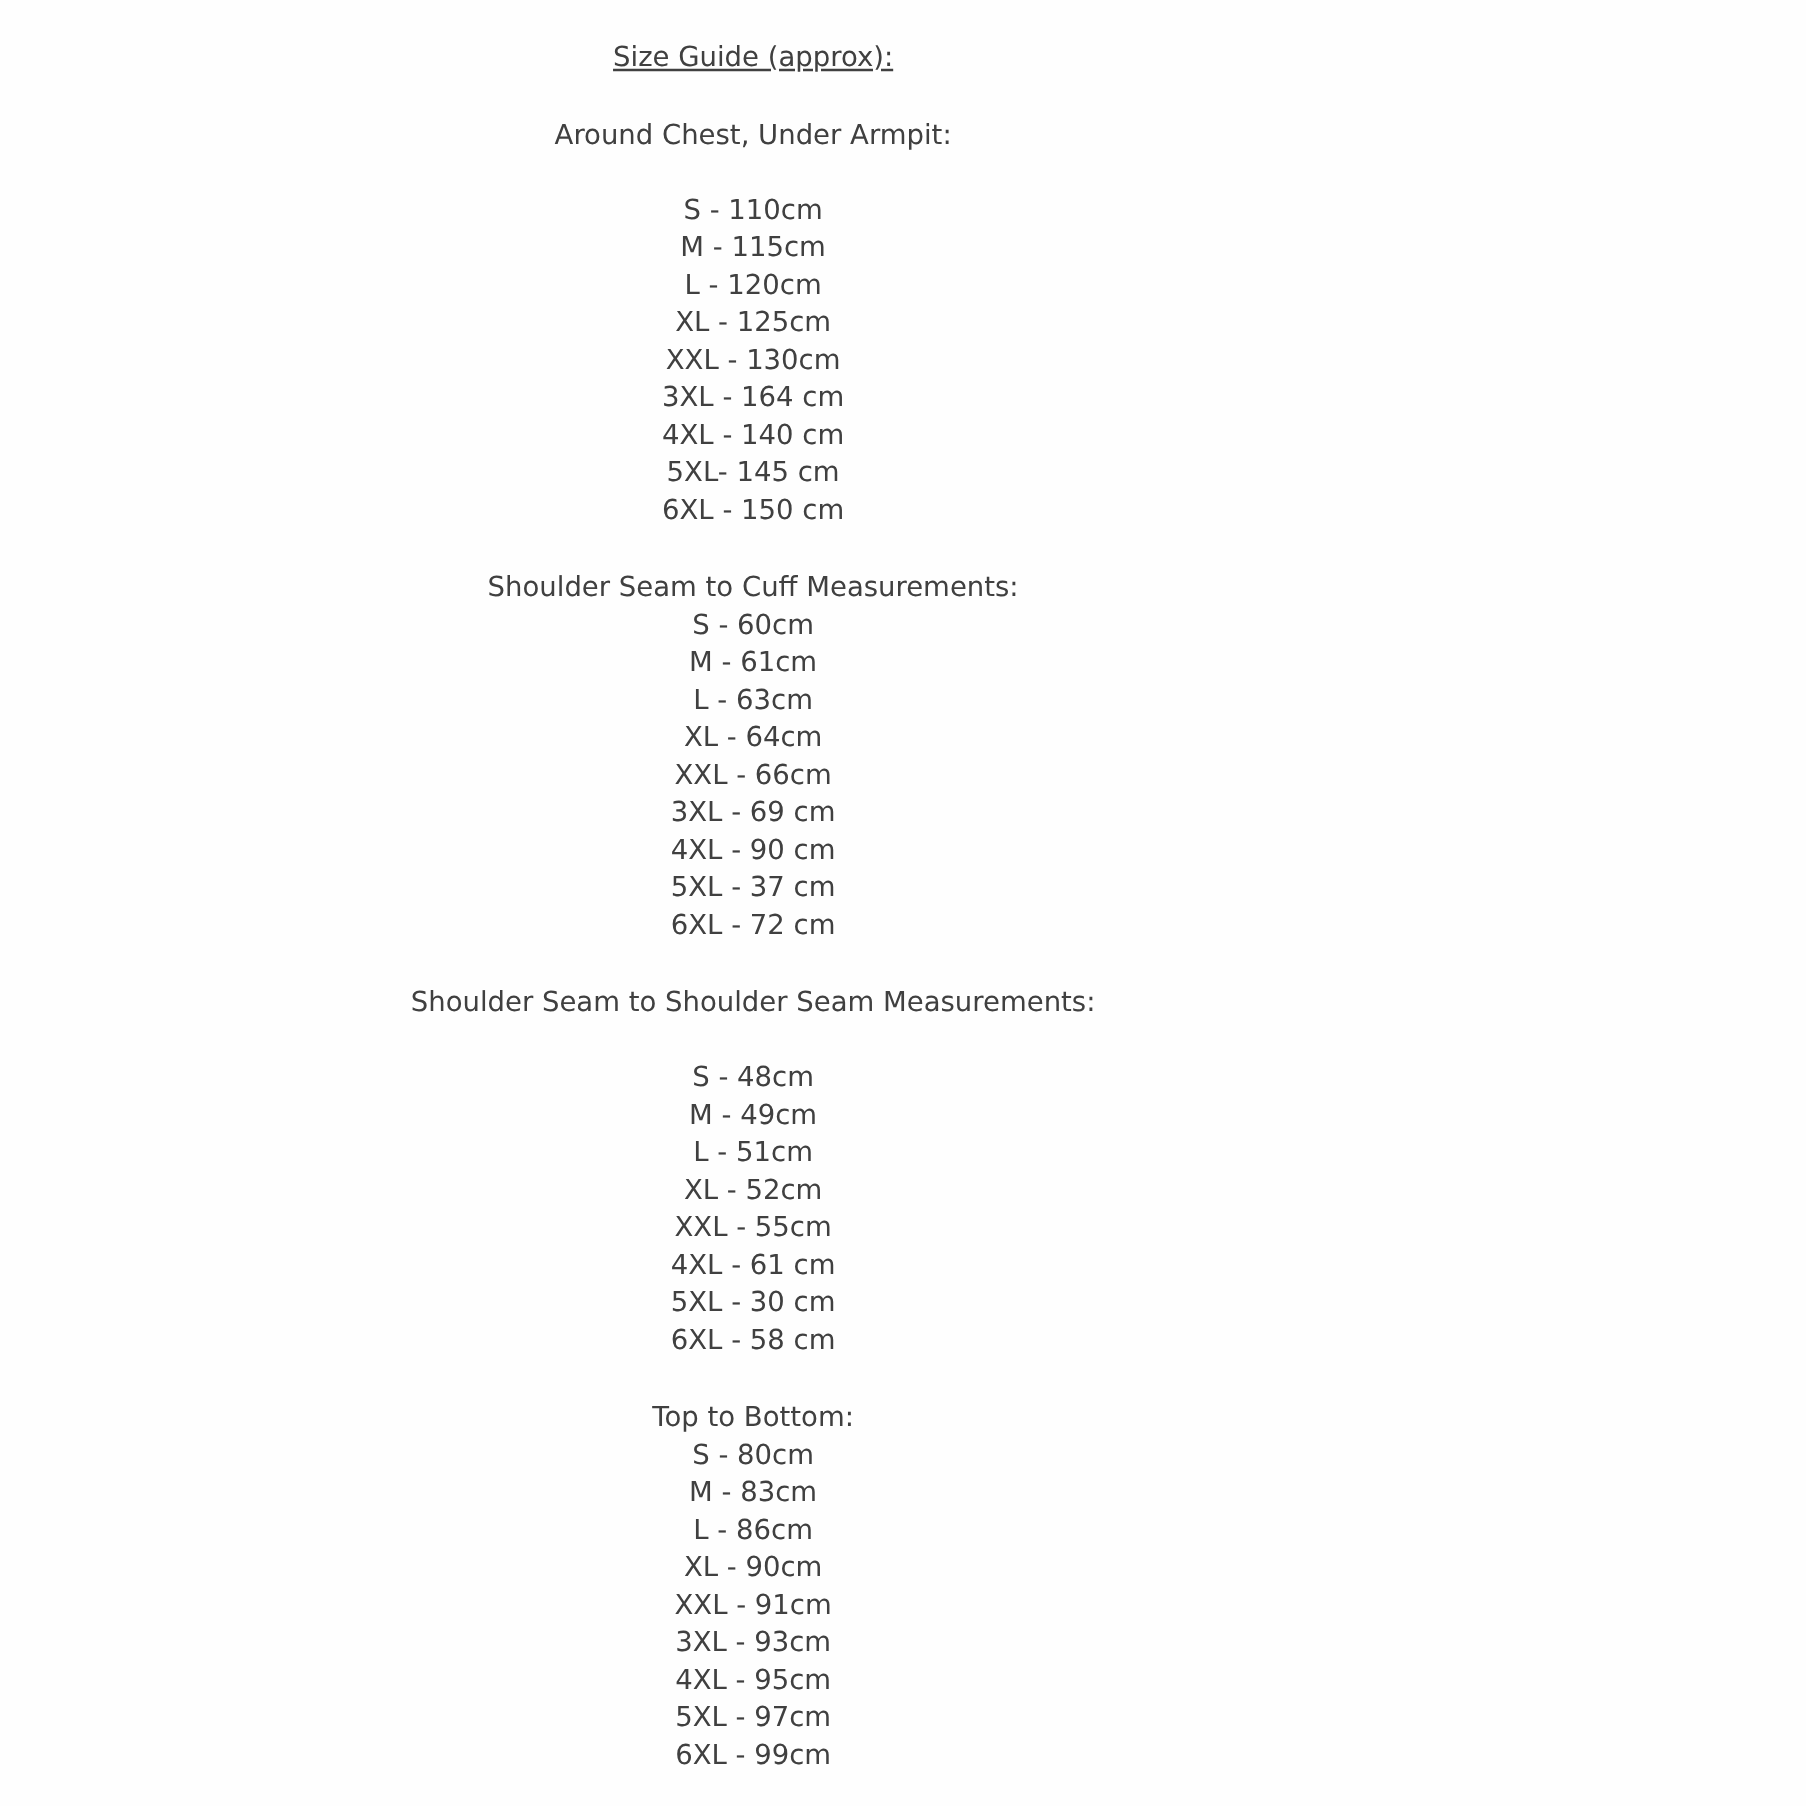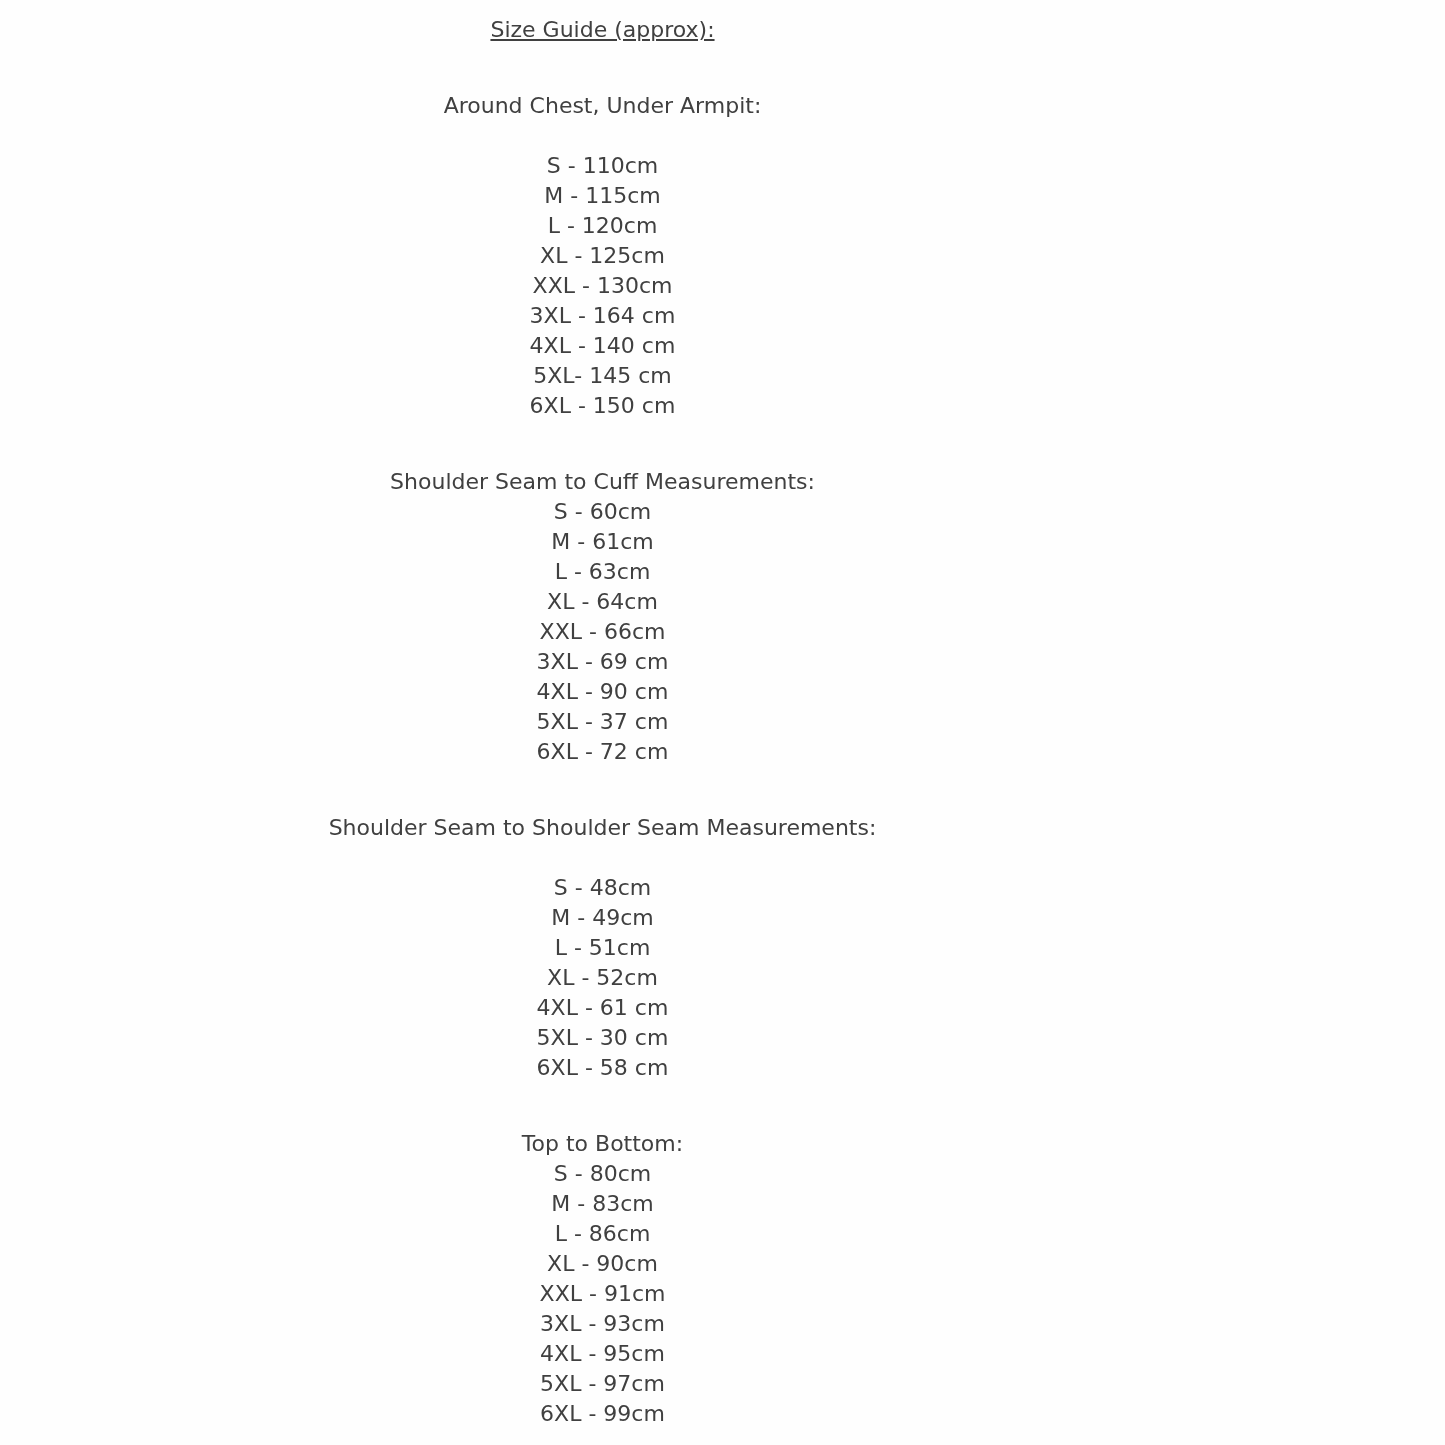--- a/index.html
+++ b/index.html
@@ -6,35 +6,35 @@
     margin: 0;
     padding: 0;
     background: #fefefe;
     width: 1445px;
     height: 1445px;
     overflow: hidden;
   }
   .doc {
     box-sizing: border-box;
     width: 1205px;
-    padding-top: 15px;
+    padding-top: 32px;
     text-align: center;
     color: #404040;
     font-family: "DejaVu Sans", "Liberation Sans", sans-serif;
     font-size: 22px;
   }
   .line {
     line-height: 30px;
     white-space: pre;
   }
   .title {
     text-decoration: underline;
   }
   .section {
-    margin-top: 46px;
+    margin-top: 32px;
   }
   .section.gap-after .items {
     margin-top: 30px;
   }
 </style>
 </head>
 <body>
 
 <div class="doc">
   <div class="line title">Size Guide (approx):</div>
@@ -67,20 +67,21 @@
           <div class="line item">6XL - 72 cm</div>
         </div>
       </div>
       <div class="section gap-after">
         <div class="line heading">Shoulder Seam to Shoulder Seam Measurements:</div>
         <div class="items">
           <div class="line item">S - 48cm</div>
           <div class="line item">M - 49cm</div>
           <div class="line item">L - 51cm</div>
           <div class="line item">XL - 52cm</div>
+          <div class="line item">XXL - 55cm</div>
           <div class="line item">4XL - 61 cm</div>
           <div class="line item">5XL - 30 cm</div>
           <div class="line item">6XL - 58 cm</div>
         </div>
       </div>
       <div class="section">
         <div class="line heading">Top to Bottom:</div>
         <div class="items">
           <div class="line item">S - 80cm</div>
           <div class="line item">M - 83cm</div>

